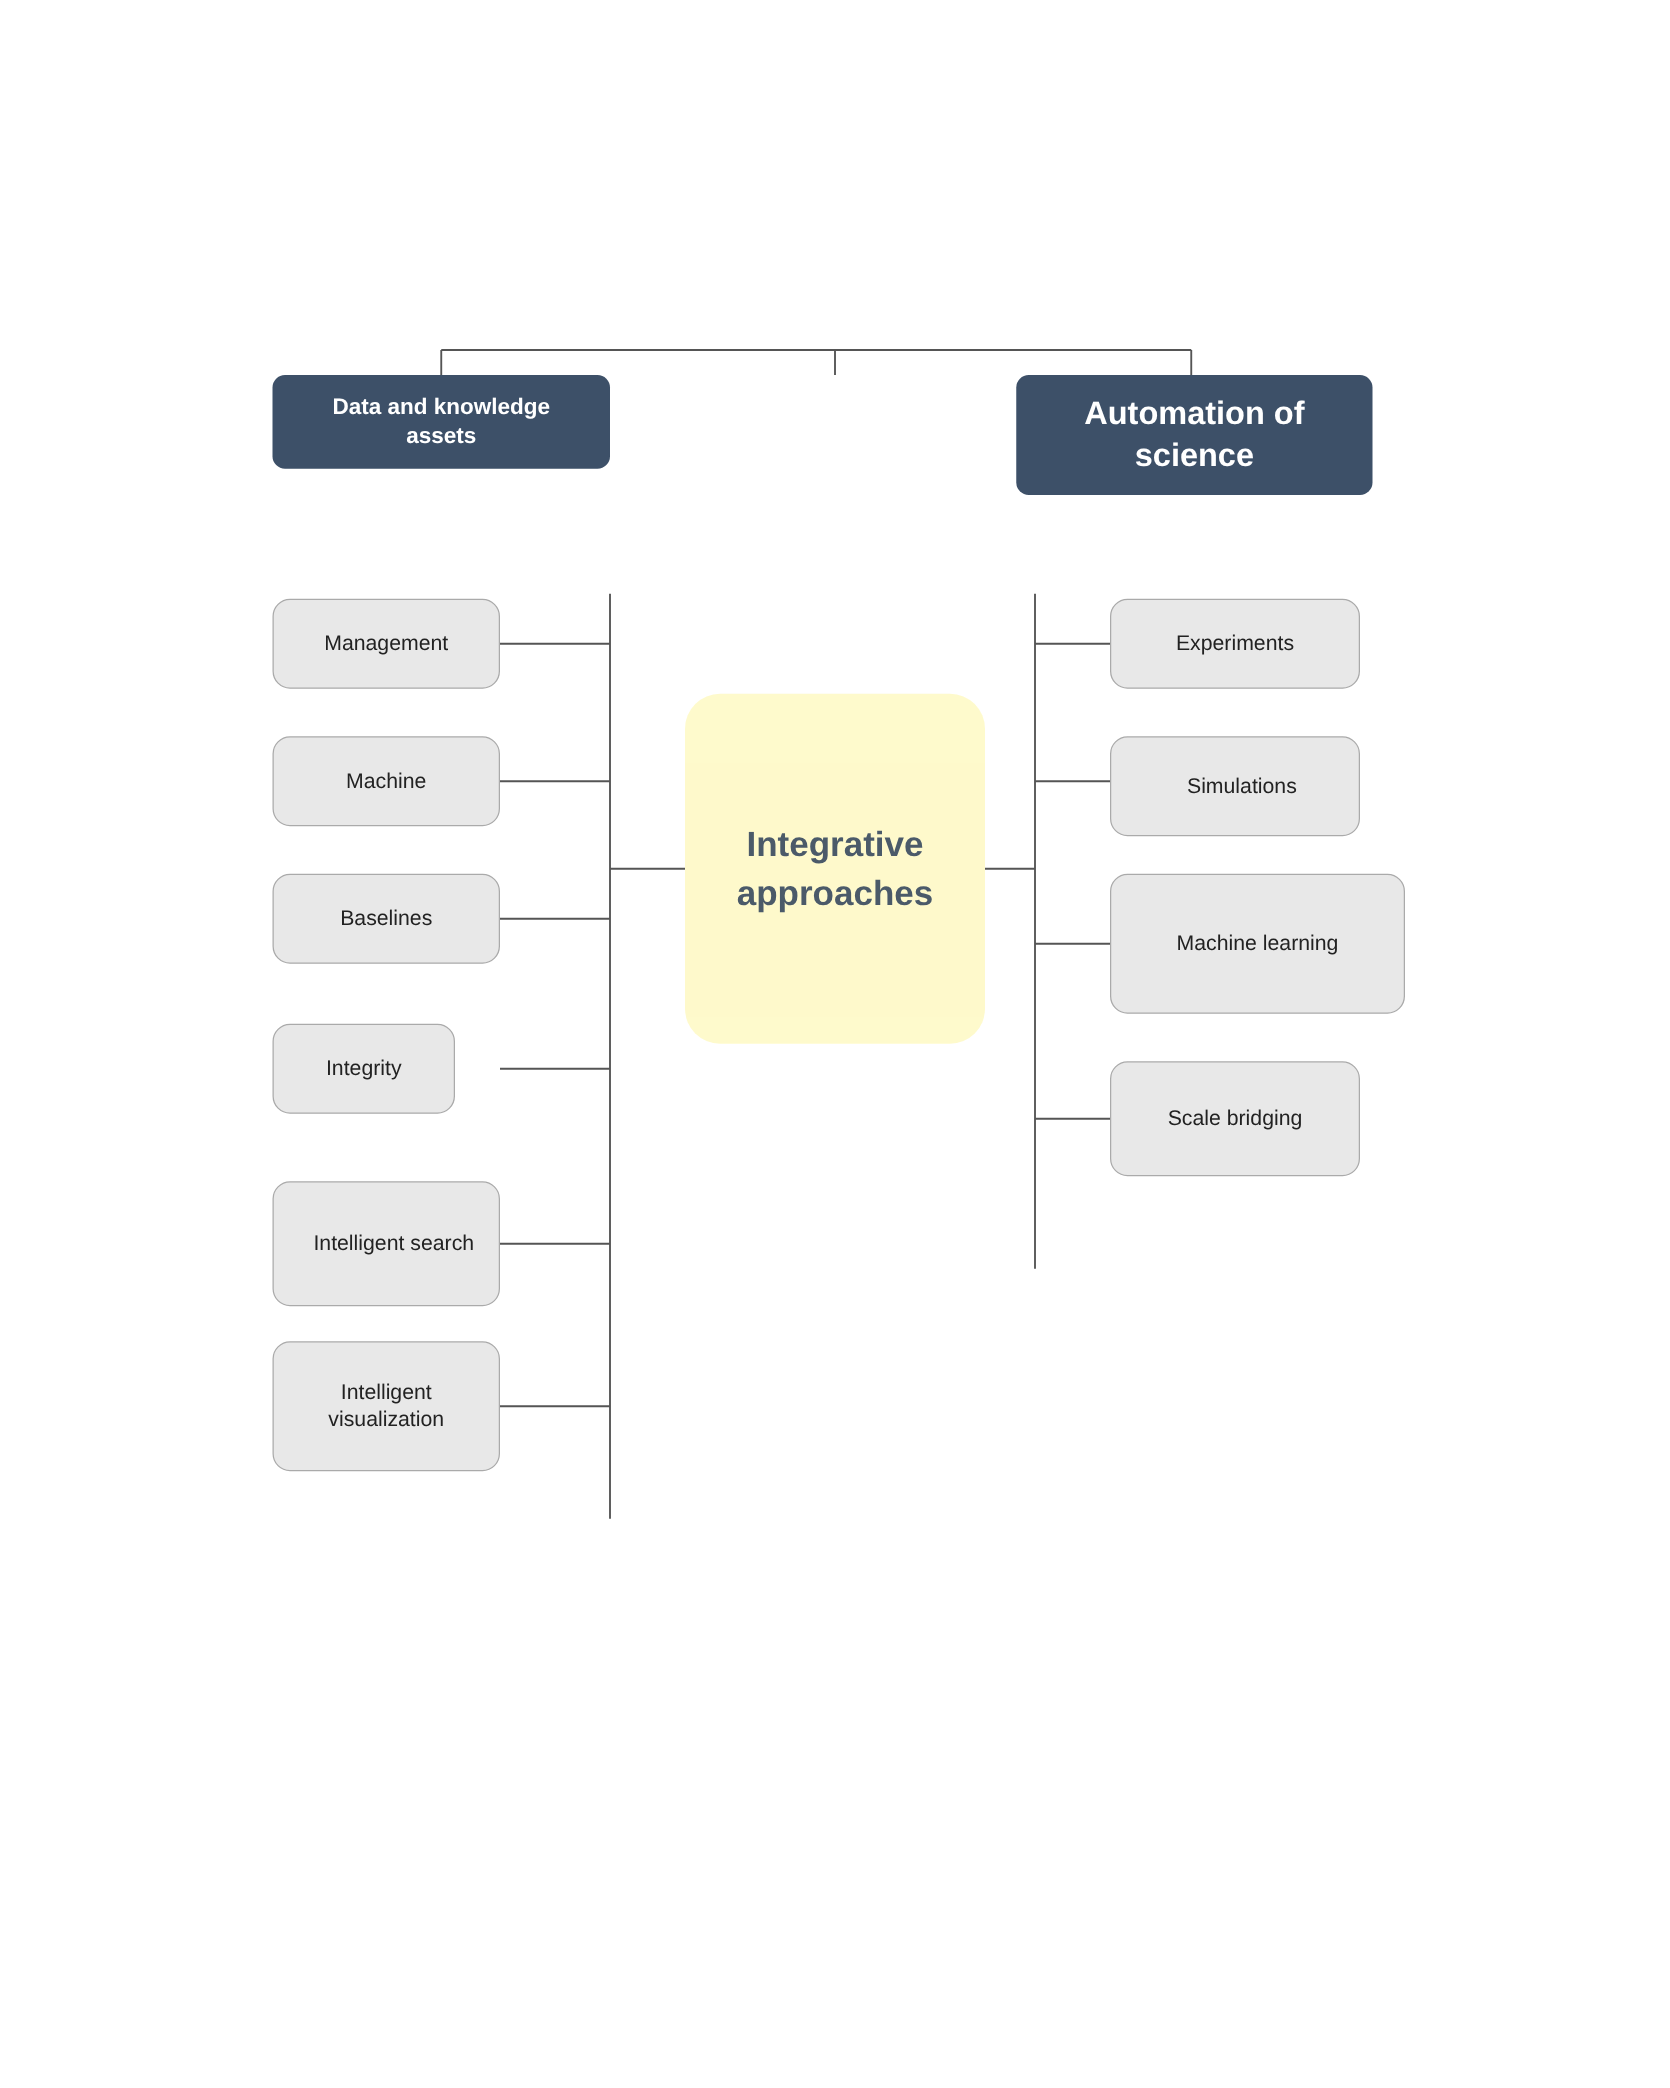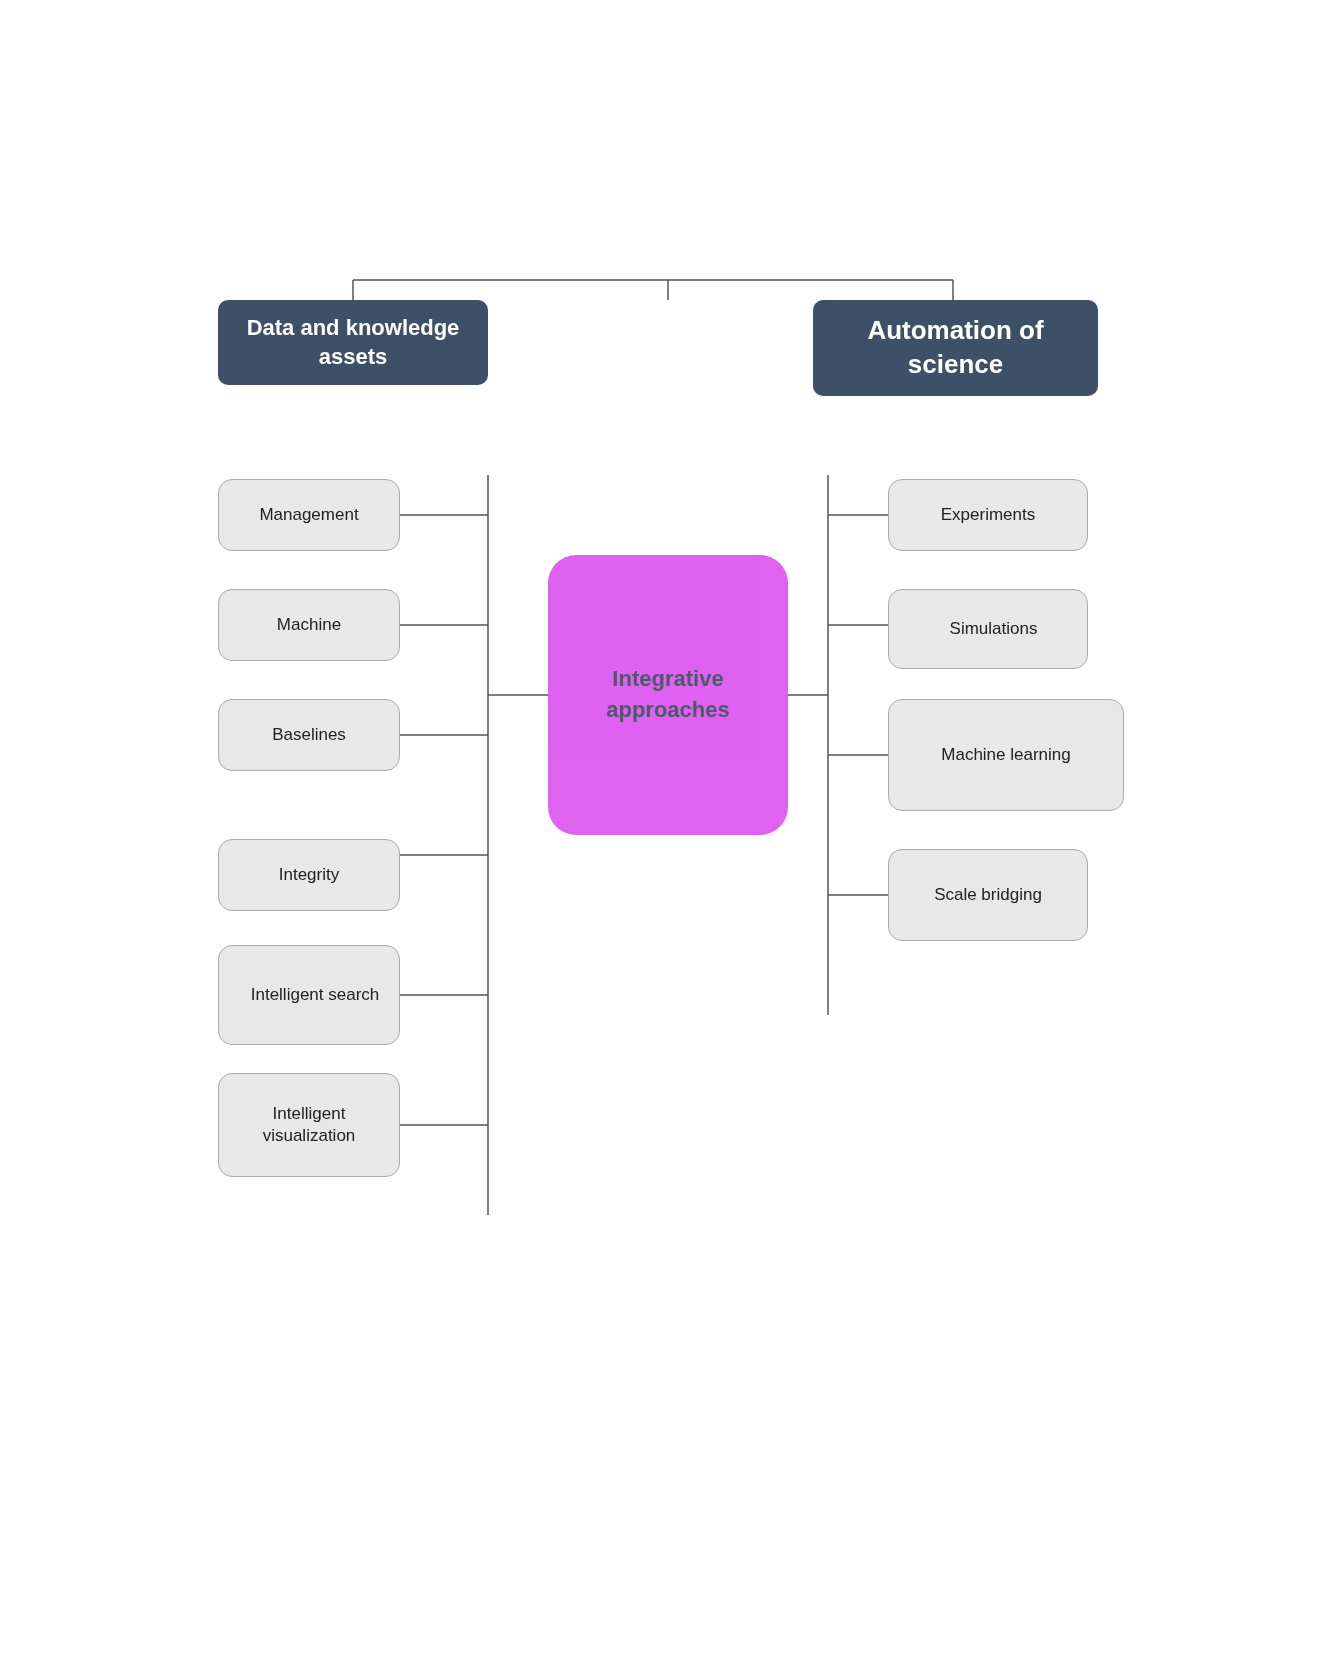--- a/index.html
+++ b/index.html
@@ -46,26 +46,26 @@
       background-color: #e8e8e8;
       border: 1.5px solid #aaa;
       line-height: 1.3;
       display: flex;
       align-items: center;
       justify-content: center;
     }
     .center-box {
       position: absolute;
       border-radius: 28px;
-      background-color: #d946ef;
+      background-color: #fef9c3;
       display: flex;
       align-items: center;
       justify-content: center;
       text-align: center;
-      font-size: 22px;
+      font-size: 28px;
       font-weight: bold;
       color: #2c3e50;
       line-height: 1.4;
       opacity: 0.85;
     }
   </style>
 </head>
 <body>
 
 <div class="diagram-container">
@@ -101,33 +101,33 @@
     <line x1="650" y1="490" x2="710" y2="490" stroke="#555" stroke-width="1.5"></line>
 
     <line x1="650" y1="620" x2="710" y2="620" stroke="#555" stroke-width="1.5"></line>
 
     <line x1="650" y1="760" x2="710" y2="760" stroke="#555" stroke-width="1.5"></line>
 
     <line x1="610" y1="560" x2="650" y2="560" stroke="#555" stroke-width="1.5"></line>
 
   </svg>
 
-  <div class="header-box" style="left: 40px; top: 165px; width: 270px; font-size: 22px;">Data and knowledge assets</div>
+  <div class="header-box" style="left: 40px; top: 165px; width: 270px; font-size: 18px;">Data and knowledge assets</div>
 
   <div class="header-box" style="left: 635px; top: 165px; width: 285px; font-size: 26px;">Automation of science</div>
 
   <div class="center-box" style="left: 370px; top: 420px; width: 240px; height: 280px;">Integrative approaches</div>
 
   <div class="item-box" style="left: 40px; top: 344px; width: 182px; height: 72px;">Management</div>
 
   <div class="item-box" style="left: 40px; top: 454px; width: 182px; height: 72px;">Machine</div>
 
   <div class="item-box" style="left: 40px; top: 564px; width: 182px; height: 72px;">Baselines</div>
 
-  <div class="item-box" style="left: 40px; top: 684px; width: 182px; height: 72px; margin-top: 20px;">Integrity</div>
+  <div class="item-box" style="left: 40px; top: 684px; width: 146px; height: 72px;">Integrity</div>
 
   <div class="item-box" style="left: 40px; top: 810px; width: 182px; height: 100px; padding-left: 30px;">Intelligent search</div>
 
   <div class="item-box" style="left: 40px; top: 938px; width: 182px; height: 104px;">Intelligent visualization</div>
 
   <div class="item-box" style="left: 710px; top: 344px; width: 200px; height: 72px;">Experiments</div>
 
   <div class="item-box" style="left: 710px; top: 454px; width: 200px; height: 80px; padding-left: 29px;">Simulations</div>
 
   <div class="item-box" style="left: 710px; top: 564px; width: 236px; height: 112px;">Machine learning</div>

